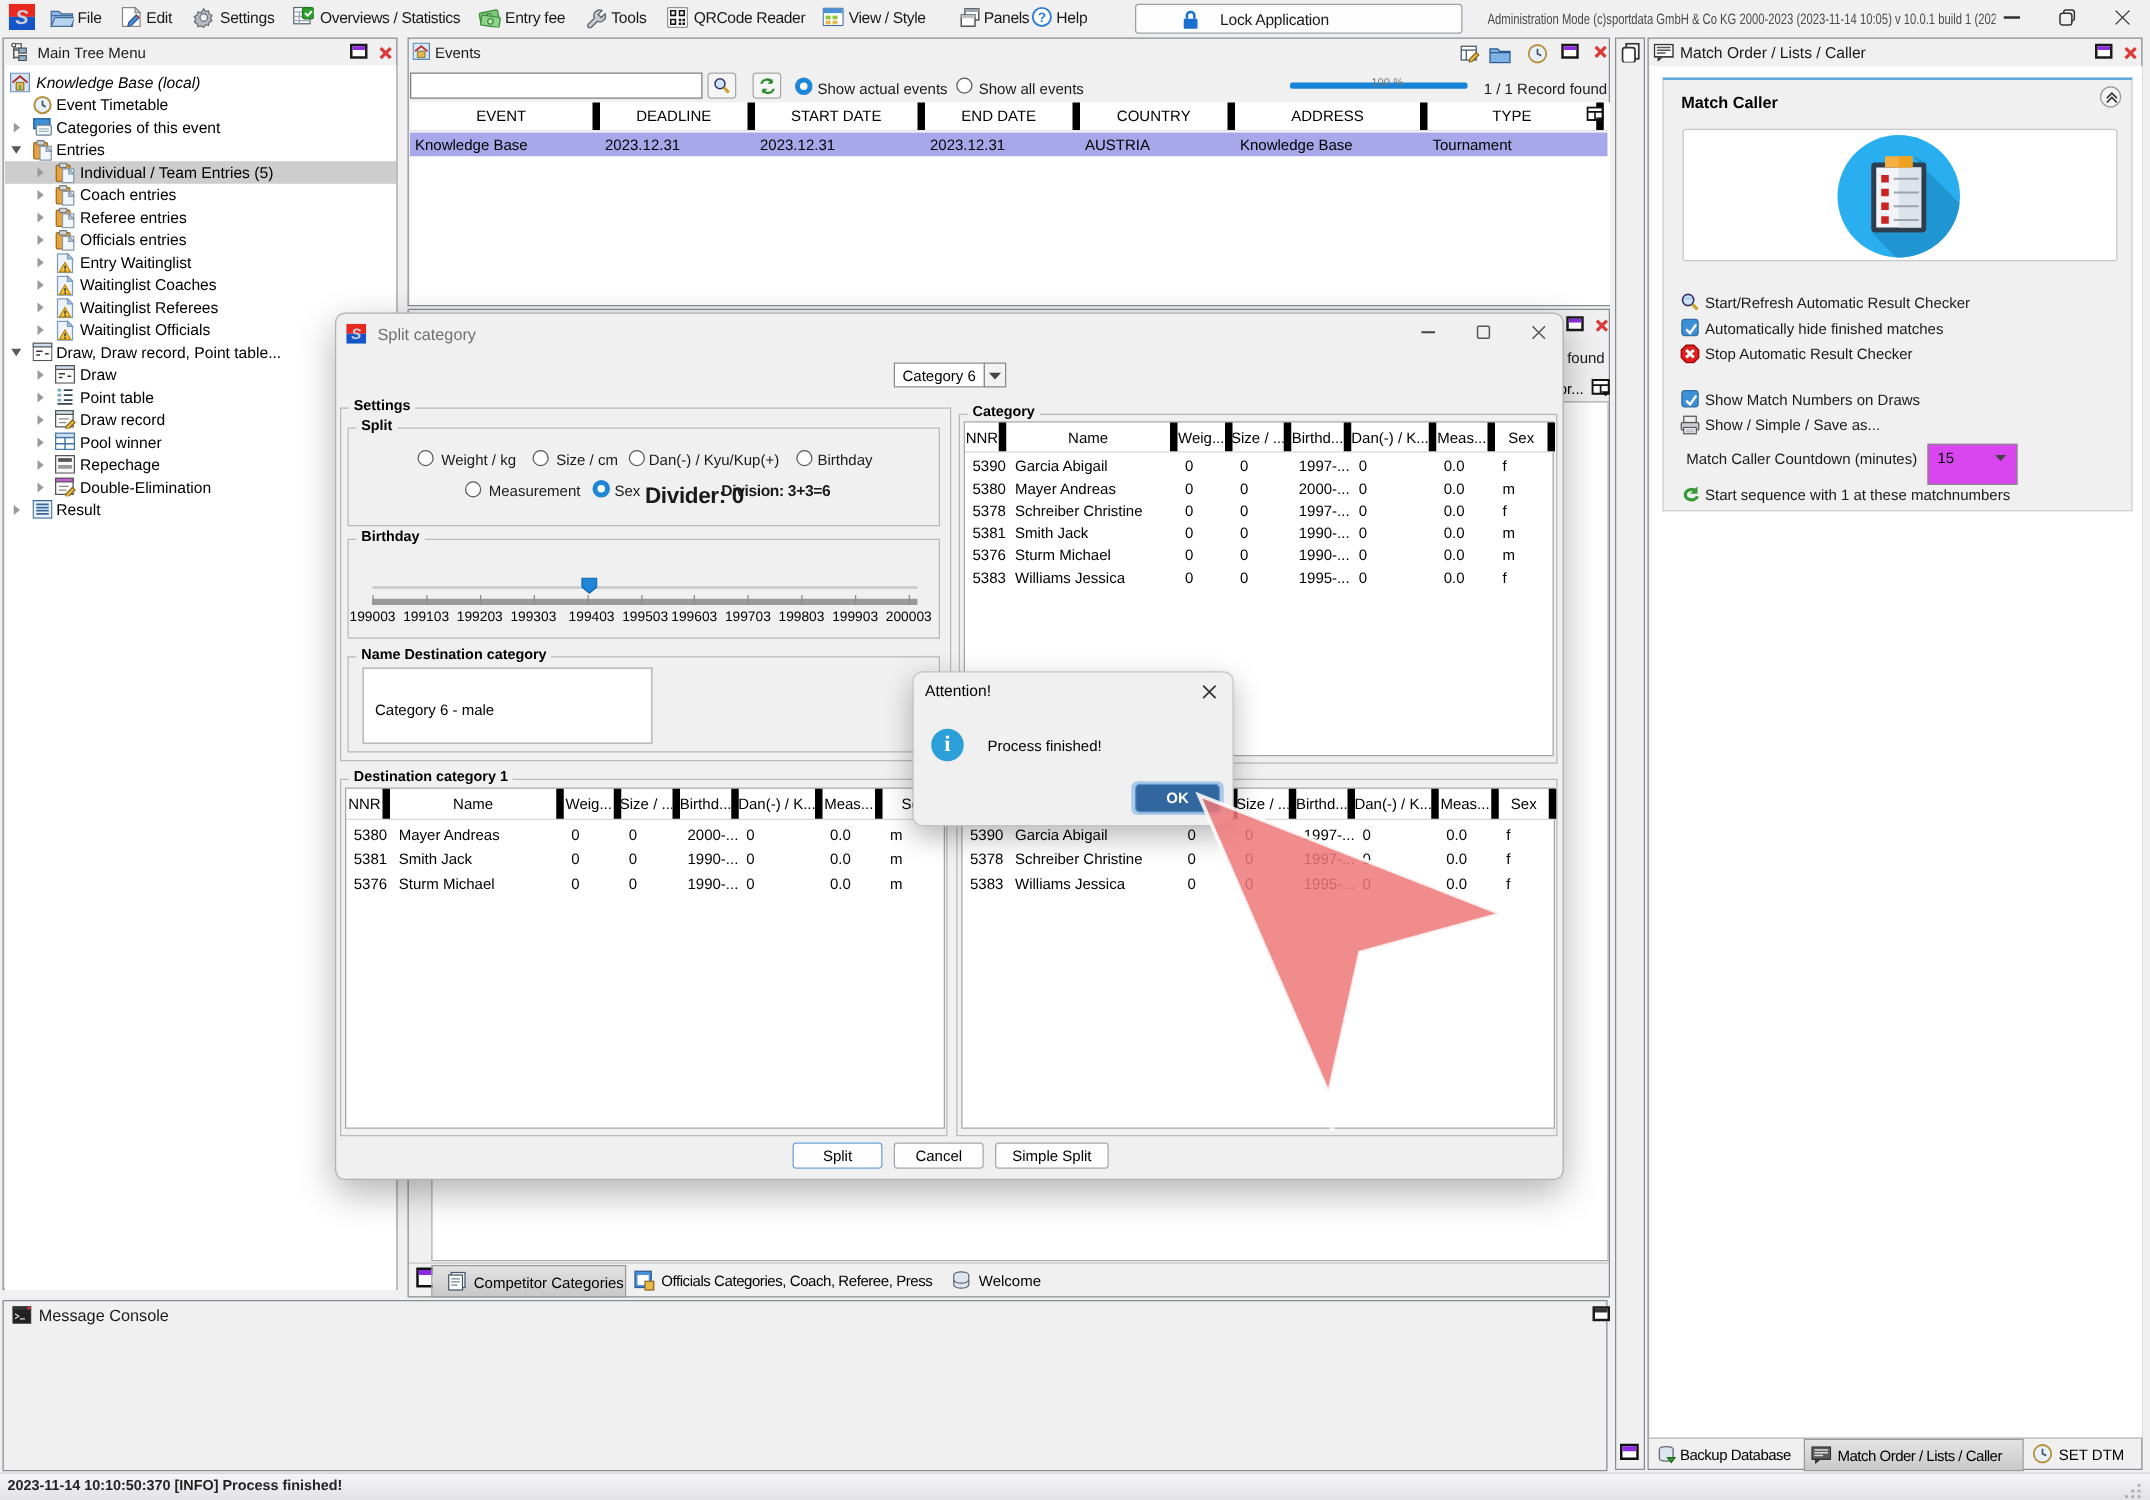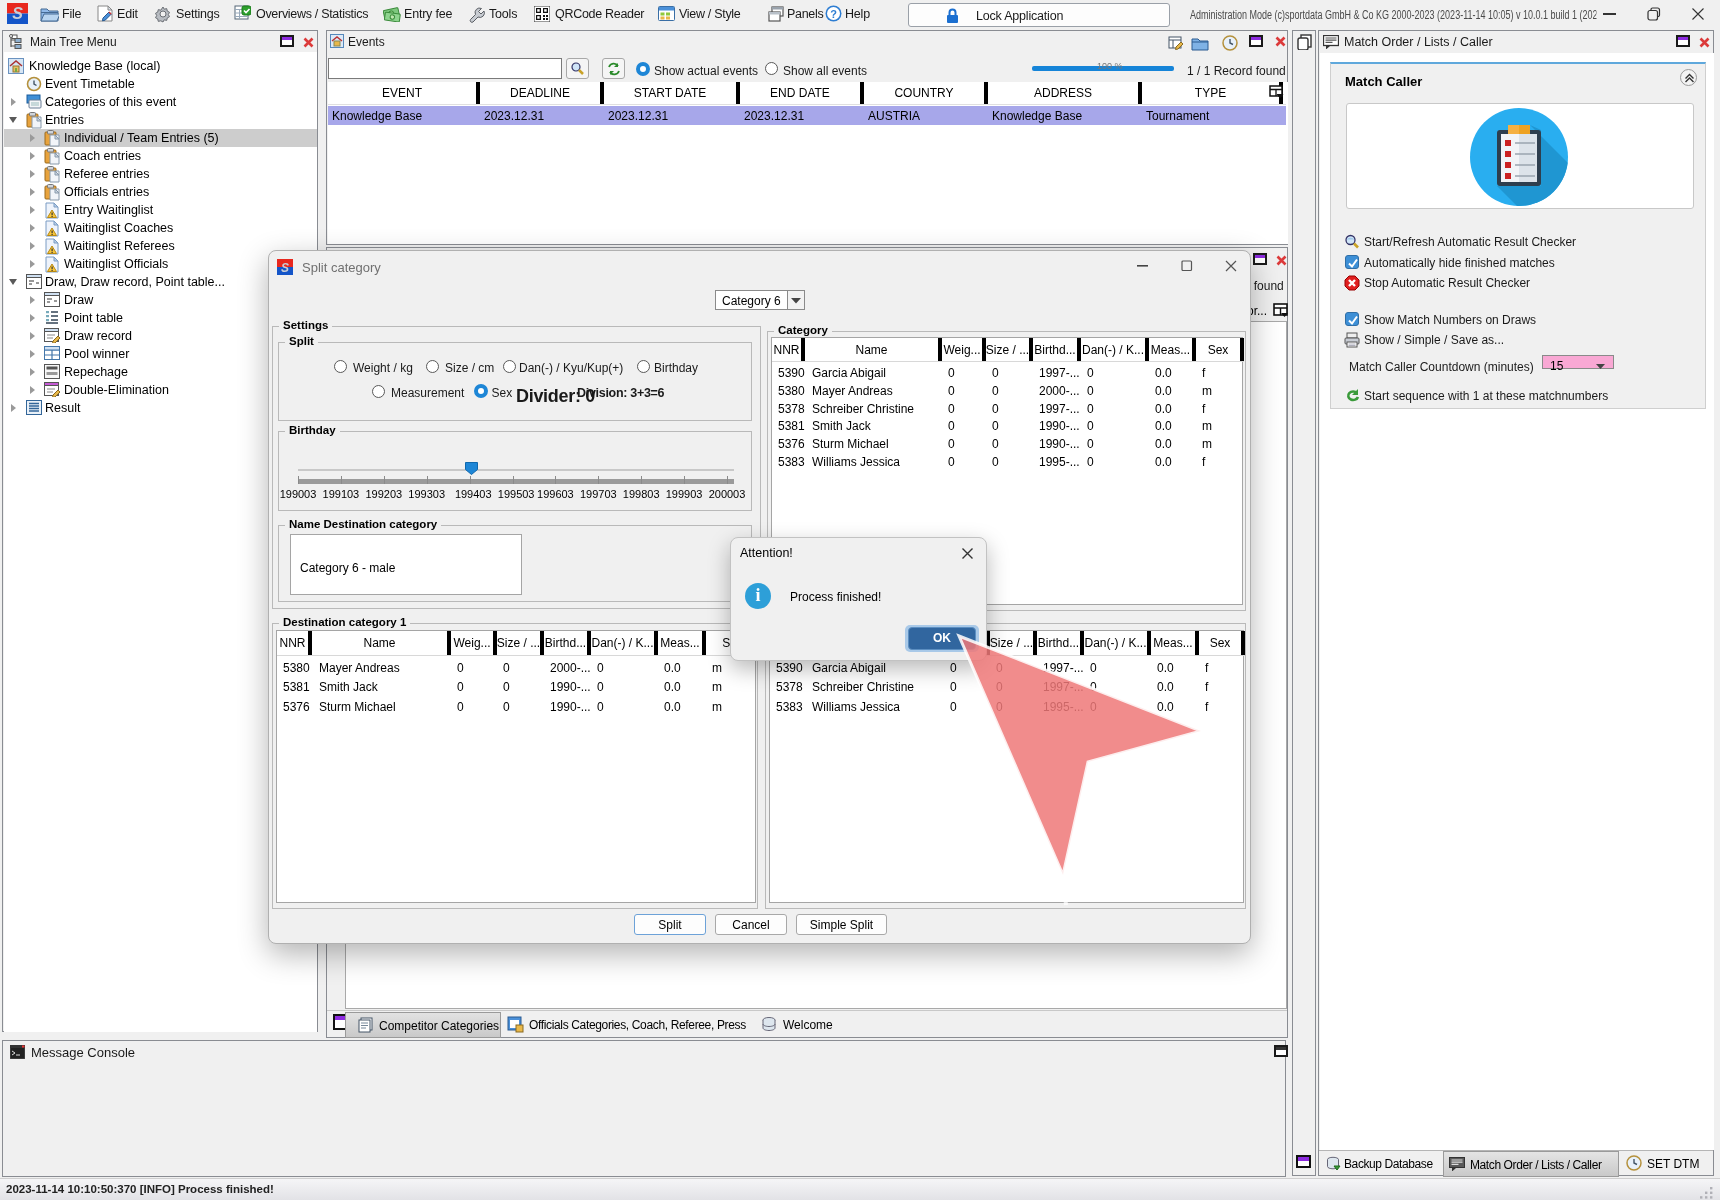--- a/index.html
+++ b/index.html
@@ -9,21 +9,21 @@
 .white{background:#fff}
 .tt{font-size:12px;color:#1a1a1a;white-space:nowrap}
 .b{font-weight:bold}
 .winbtn{position:absolute;width:14px;height:12px;border:2px solid #1a1a1a;background:#fff}
 .winbtn i{display:block;height:3px;background:#8d2be0}
 .redx{position:absolute;color:#dc3a3a;font-weight:bold;font-size:12px;line-height:10px}
 .radio{position:absolute;width:13px;height:13px;border:1px solid #595959;border-radius:50%;background:#fff}
 .radio.on2{border:4px solid #1e86d6;width:14px;height:14px}
 .grp{position:absolute;border:1px solid #b9b9b9}
 .grp>.lab{position:absolute;top:-8px;left:6px;background:#f0f0f0;font-weight:bold;font-size:11.5px;padding:0 4px;white-space:nowrap}
-.hcell{position:absolute;top:0;height:100%;display:flex;align-items:center;justify-content:center;font-size:12px;border-right:4px solid #000000;white-space:nowrap;overflow:hidden}
+.hcell{position:absolute;top:0;height:100%;display:flex;align-items:center;justify-content:center;font-size:12px;border-right:6px solid #000000;white-space:nowrap;overflow:hidden}
 .cell{position:absolute;white-space:nowrap;font-size:12px}
 .trow{position:absolute;left:0;width:100%;height:18px;line-height:18px;white-space:nowrap}
 .arr{position:absolute;width:0;height:0;border-left:5px solid #9a9a9a;border-top:4px solid transparent;border-bottom:4px solid transparent}
 .arrd{position:absolute;width:0;height:0;border-top:6px solid #5a5a5a;border-left:4px solid transparent;border-right:4px solid transparent}
 .ic{position:absolute}
 .btn{position:absolute;background:#fdfdfd;border:1px solid #a8a8a8;border-radius:3px;display:flex;align-items:center;justify-content:center;font-size:12px}
 .tabtxt{font-size:12px;white-space:nowrap}
 </style></head>
 <body>
 
@@ -142,21 +142,21 @@
       <rect x="7" y="10.5" width="6" height="4" fill="#8fb0cf" stroke="#555"></rect>
     </svg>
  <div class="tt p" style="left:27px;top:4px">Main Tree Menu</div>
  <div class="winbtn" style="left:277px;top:4px">
       <i></i>
     </div>
  <div class="redx" style="left:300px;top:6px"><svg width="11" height="11" viewBox="0 0 11 11">
         <path d="M1.5 1.5 L9.5 9.5 M9.5 1.5 L1.5 9.5" stroke="#dc3a3a" stroke-width="2.6"></path>
       </svg></div>
  <div class="p white" id="tree" style="left:1px;top:21px;width:313px;height:980px;overflow:hidden;font-size:12.5px">
-      <div class="trow" style="top:5px;">
+      <div class="trow" style="top:5px;font-style:italic;">
         <span class="ic" style="left:4px;top:1px"><svg width="16" height="16">
             <rect x="0.5" y="0.5" width="15" height="15" fill="#d7e6f5" stroke="#6b93c0"></rect>
             <path d="M2 8 L8 3 L14 8" stroke="#a33" stroke-width="1.6" fill="none"></path>
             <rect x="5" y="8" width="6" height="6" fill="#e7bd62" stroke="#997731"></rect>
             <rect x="7" y="10" width="2" height="4" fill="#7a4"></rect>
           </svg></span>
         <span class="p" style="left:25px;top:0;font-size:12.5px">Knowledge Base (local)</span>
       </div>
       <div class="trow" style="top:23px;">
         <span class="ic" style="left:22px;top:1px"><svg width="16" height="16">
@@ -552,21 +552,21 @@
           </svg></div>
    <div class="p tt" style="left:33px;top:249px">Show Match Numbers on Draws</div>
    <svg class="ic" style="left:13px;top:268px" width="17" height="16">
           <rect x="3" y="1" width="10" height="5" fill="#eee" stroke="#555"></rect>
           <rect x="1" y="6" width="14" height="6" rx="1" fill="#c8ccd4" stroke="#555"></rect>
           <rect x="3" y="10" width="10" height="5" fill="#fff" stroke="#555"></rect>
           <path d="M4.5 12 h7 M4.5 13.5 h7" stroke="#99a" stroke-width="0.8"></path>
         </svg>
    <div class="p tt" style="left:33px;top:269px">Show / Simple / Save as...</div>
    <div class="p tt" style="left:18px;top:296px">Match Caller Countdown (minutes)</div>
-   <div class="p" style="left:211px;top:291px;width:72px;height:14px;background:#f9a8d4;border:1px solid #8a8a8a">
+   <div class="p" style="left:211px;top:291px;width:72px;height:33px;background:#d946ef;border:1px solid #8a8a8a">
      <div class="p" style="left:7px;top:3px;font-size:12px">15</div>
      <svg class="ic" style="left:52px;top:7px" width="12" height="8">
             <path d="M1 1 L5.5 6 L10 1" fill="#444"></path>
           </svg>
         </div>
    <svg class="ic" style="left:13px;top:324px" width="16" height="16">
           <path d="M13 5 a5 4.2 0 1 0 1 4" fill="none" stroke="#3a9a3a" stroke-width="2.6"></path>
           <path d="M14 1 v6 h-6z" fill="#3a9a3a"></path>
         </svg>
    <div class="p tt" style="left:33px;top:325px">Start sequence with 1 at these matchnumbers</div>

